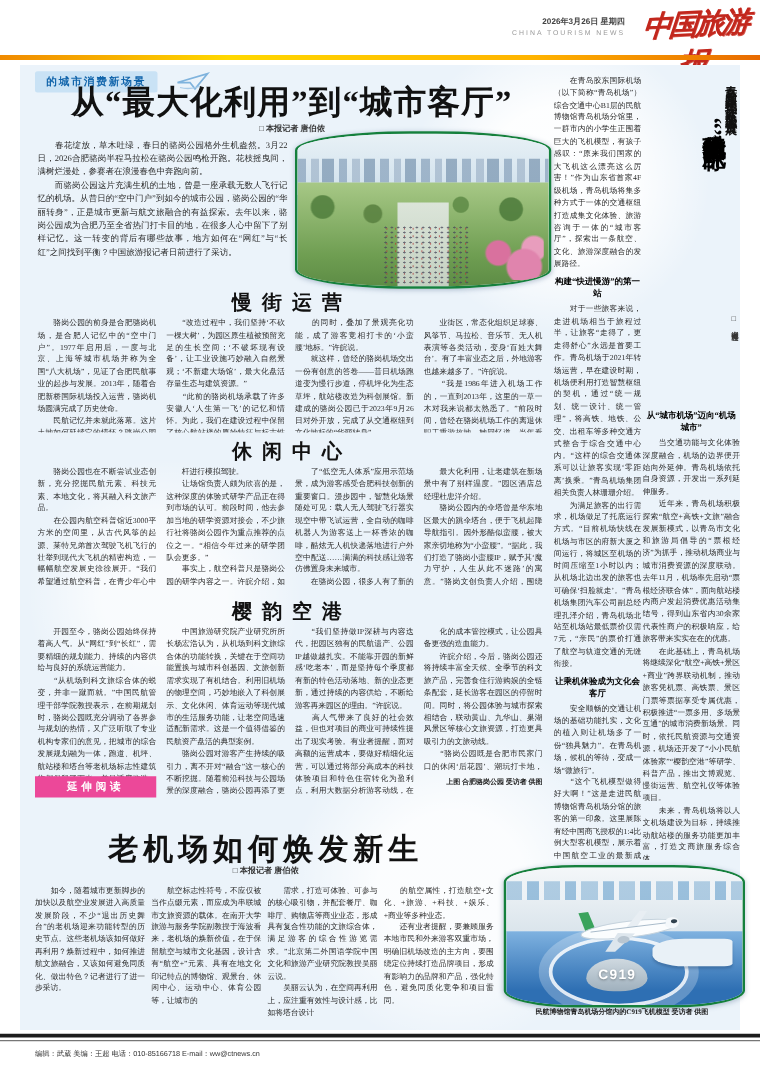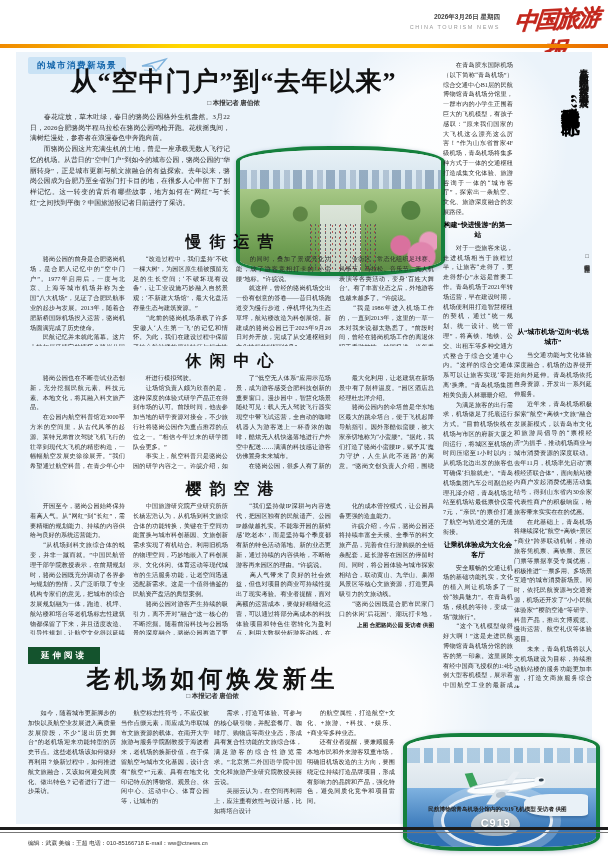--- a/index.html
+++ b/index.html
@@ -36,21 +36,21 @@
   .main-title{left:30px;top:64px;width:407px;text-align:center;font-size:26px;
     font-weight:900;letter-spacing:1px;color:#111;}
   .byline{font-size:6.5px;font-weight:700;color:#333;text-align:center;}
   .main-byline{left:30px;top:99px;width:407px;}
 
   .col{font-size:6.2px;line-height:1.58;text-align:justify;color:#2b2b2b;
     white-space:pre-line;overflow:hidden;}
   .lead{left:30px;top:112px;width:200px;height:118px;font-size:6.8px;}
 
   
-  .photo{overflow:hidden;border:4px solid #15803d;box-shadow:0 1px 4px rgba(60,90,130,.35);margin-top:41px;}
+  .photo{overflow:hidden;border:2px solid #15803d;box-shadow:0 1px 4px rgba(60,90,130,.35);}
   .photo-park{left:236px;top:105px;width:201px;height:122px;border-radius:45% / 12%;}
   .pk-sky{position:absolute;left:0;top:0;width:100%;height:40%;
     background:linear-gradient(#e8f1f6,#cfe0ec);}
   .pk-skyline{position:absolute;left:0;top:16%;width:100%;height:16%;opacity:.75;
     background:repeating-linear-gradient(90deg,#8ba4bd 0 7px,transparent 7px 11px,#a3b7cb 11px 17px,transparent 17px 20px,#7d98b2 20px 29px,transparent 29px 33px);}
   .pk-park{position:absolute;left:0;top:32%;width:100%;height:68%;
     background:linear-gradient(#a7c886,#6f9e52 70%,#5d8c45);
     }
   .pk-plaza{position:absolute;left:40%;top:45%;width:20%;height:55%;
     background:linear-gradient(#e3e9e4,#cfd8cf);opacity:.9;}
@@ -67,21 +67,21 @@
                radial-gradient(circle at 85% 65%,#4c7a3a 0 9px,transparent 10px),
                radial-gradient(circle at 65% 55%,#5d8a46 0 6px,transparent 7px);}
 
   .section-head{width:407px;left:30px;text-align:center;font-size:16px;font-weight:900;
     letter-spacing:8px;color:#111;}
 
   .subhead{font-weight:800;font-size:6.8px;text-align:center;margin:3px 0;color:#000;white-space:normal;}
 
   .photo-credit{font-size:5.6px;font-weight:700;color:#222;}
 
-  .ext-badge{left:28px;top:647px;width:72px;height:17px;background:#14532d;color:#fff;
+  .ext-badge{left:28px;top:621px;width:97px;height:17px;background:#ec4899;color:#fff;
     font-size:8.5px;font-weight:700;letter-spacing:3px;display:flex;align-items:center;
     justify-content:center;font-family:"Liberation Sans",sans-serif;}
   .ext-title{left:25px;top:663px;width:375px;text-align:center;font-size:24px;
     font-weight:900;letter-spacing:4px;color:#111;}
   .ext-byline{left:25px;top:692px;width:375px;}
 
   
   .side-titles{left:514px;top:60px;width:78px;height:260px;writing-mode:vertical-rl;
     display:flex;}
   .side-kicker{font-weight:700;font-size:9.5px;line-height:16px;letter-spacing:2px;color:#111;}
@@ -124,21 +124,21 @@
   <div class="abs content-bg"></div>
 
   <div class="abs kicker-badge">
     <span>的城市消费新场景</span>
   </div>
   <svg class="abs kicker-plane" viewBox="0 0 30 18">
     <path d="M2 10 L26 3 L16 15 L12 10 Z" fill="none" stroke="#7fb3dd" stroke-width="1.4"></path>
     <path d="M4 14 Q12 16 20 13" fill="none" stroke="#a9cce8" stroke-width="1"></path>
   </svg>
 
-  <div class="abs main-title">从“空中门户”到“去年以来”</div>
+  <div class="abs main-title">从“最大化利用”到“城市客厅”</div>
   <div class="abs byline main-byline">□ 本报记者 唐伯侬</div>
   <div class="abs col lead">　　春花绽放，草木吐绿，春日的骆岗公园格外生机盎然。3月22日，2026合肥骆岗半程马拉松在骆岗公园鸣枪开跑。花枝摇曳间，满树烂漫处，参赛者在浪漫春色中奔跑向前。
 　　而骆岗公园这片充满生机的土地，曾是一座承载无数人飞行记忆的机场。从昔日的“空中门户”到如今的城市公园，骆岗公园的“华丽转身”，正是城市更新与航文旅融合的有益探索。去年以来，骆岗公园成为合肥乃至全省热门打卡目的地，在很多人心中留下了别样记忆。这一转变的背后有哪些故事，地方如何在“网红”与“长红”之间找到平衡？中国旅游报记者日前进行了采访。</div>
 
   <div class="abs photo photo-park">
     <div class="pk-sky"></div>
     <div class="pk-skyline"></div>
     <div class="pk-park"></div>
     <div class="pk-trees"></div>
     <div class="pk-plaza"></div>

